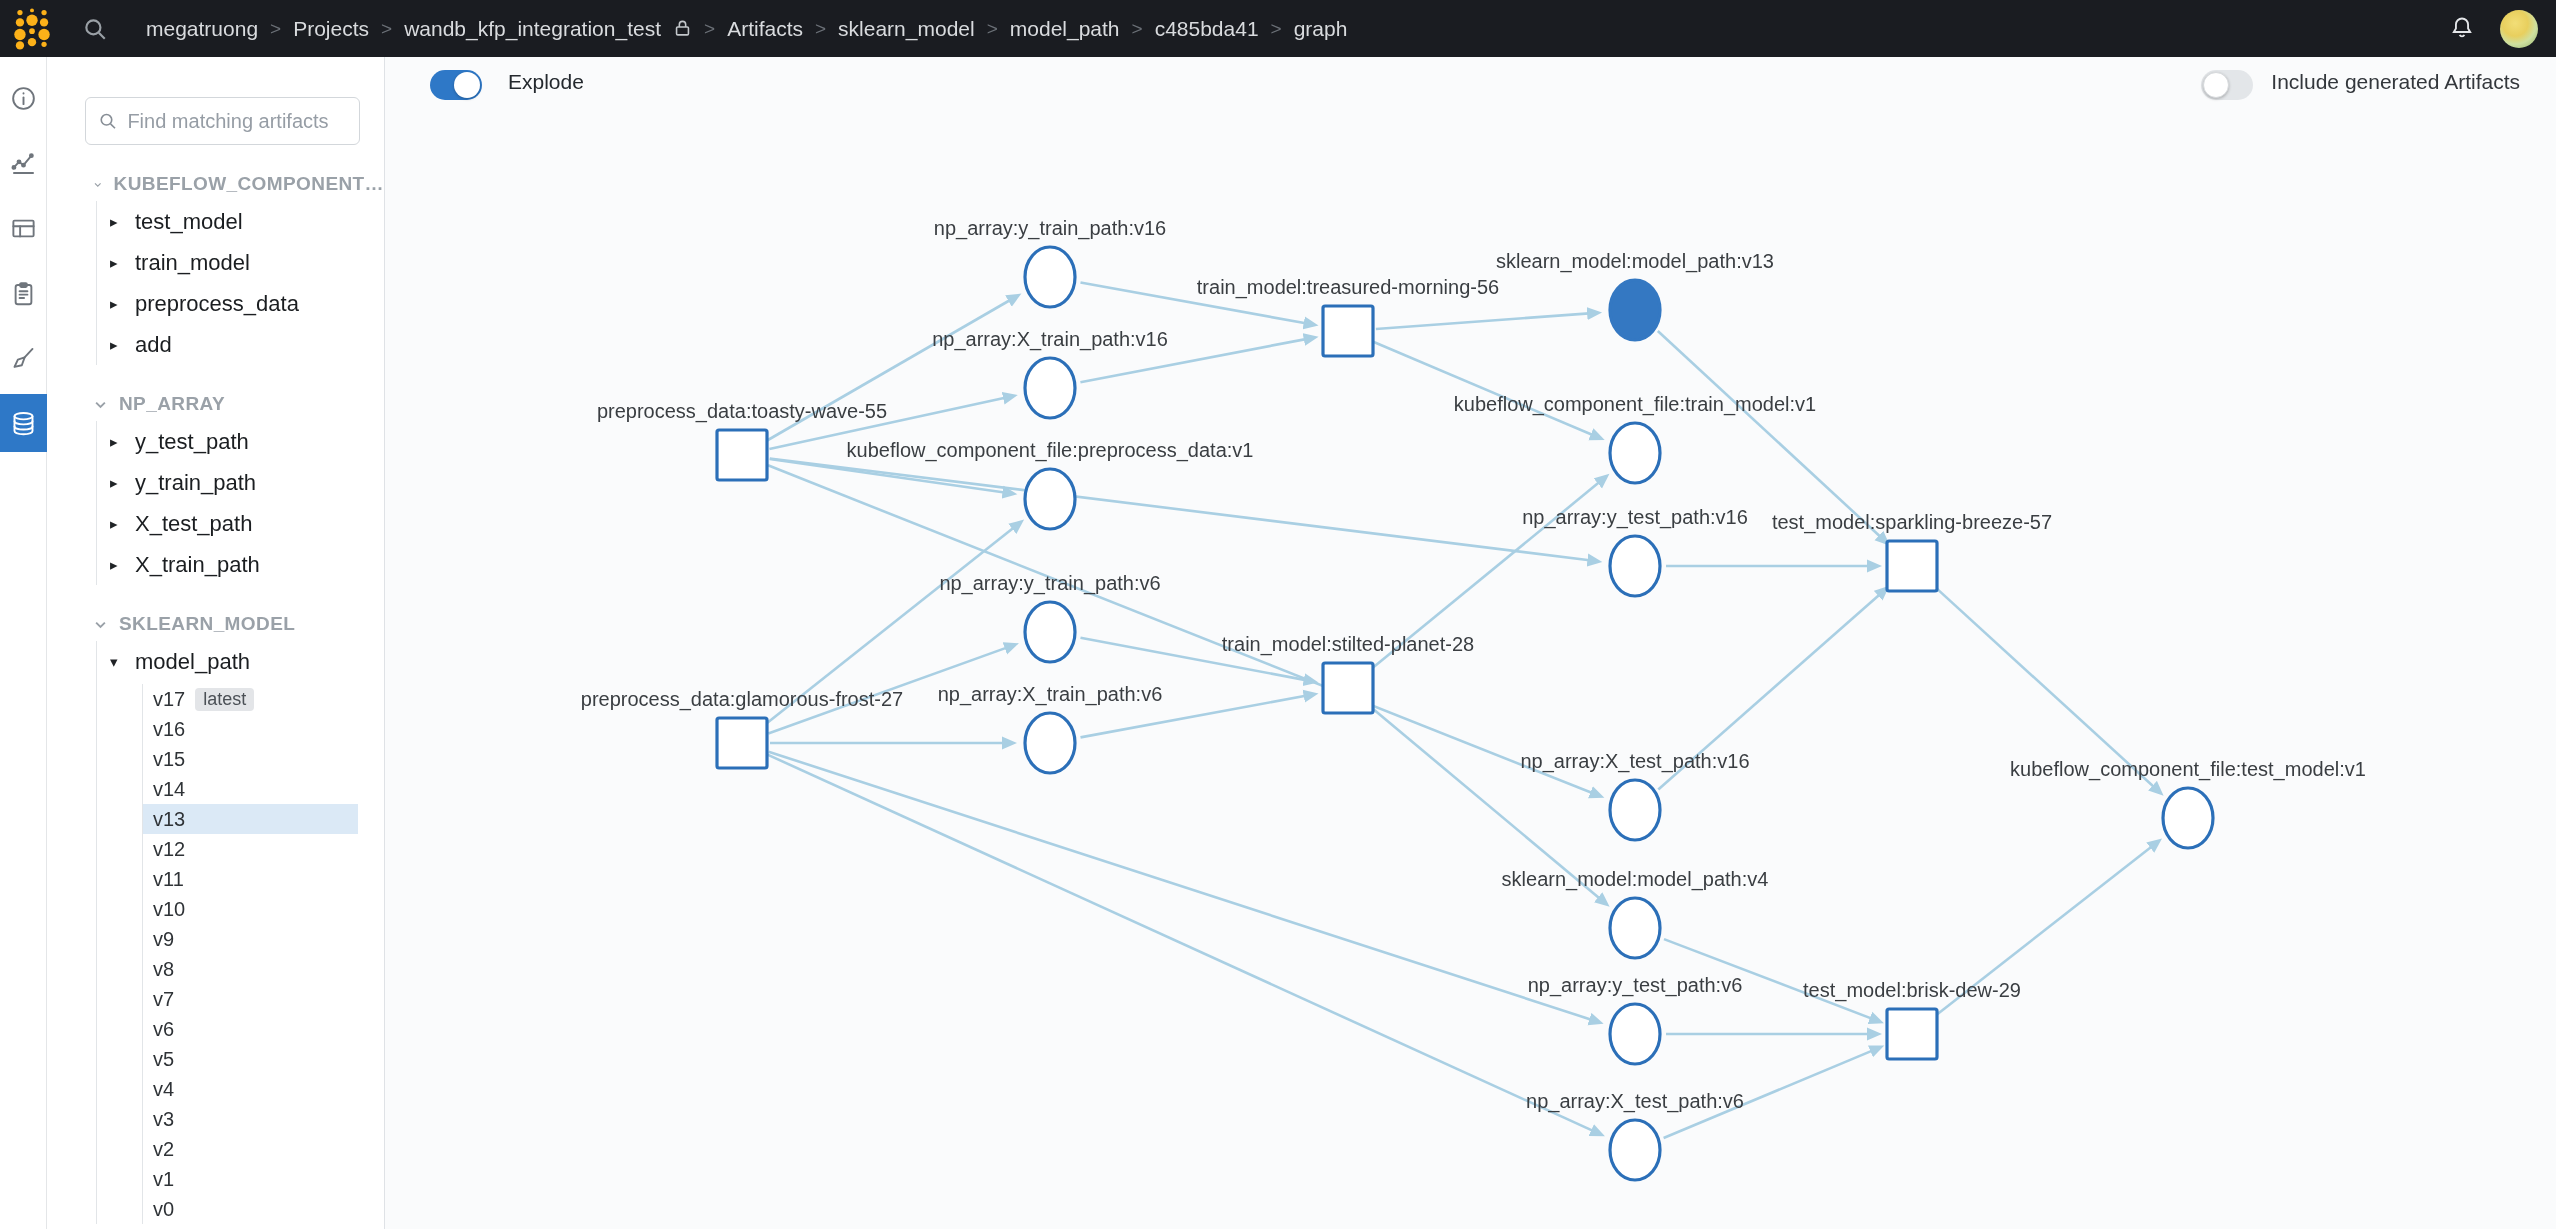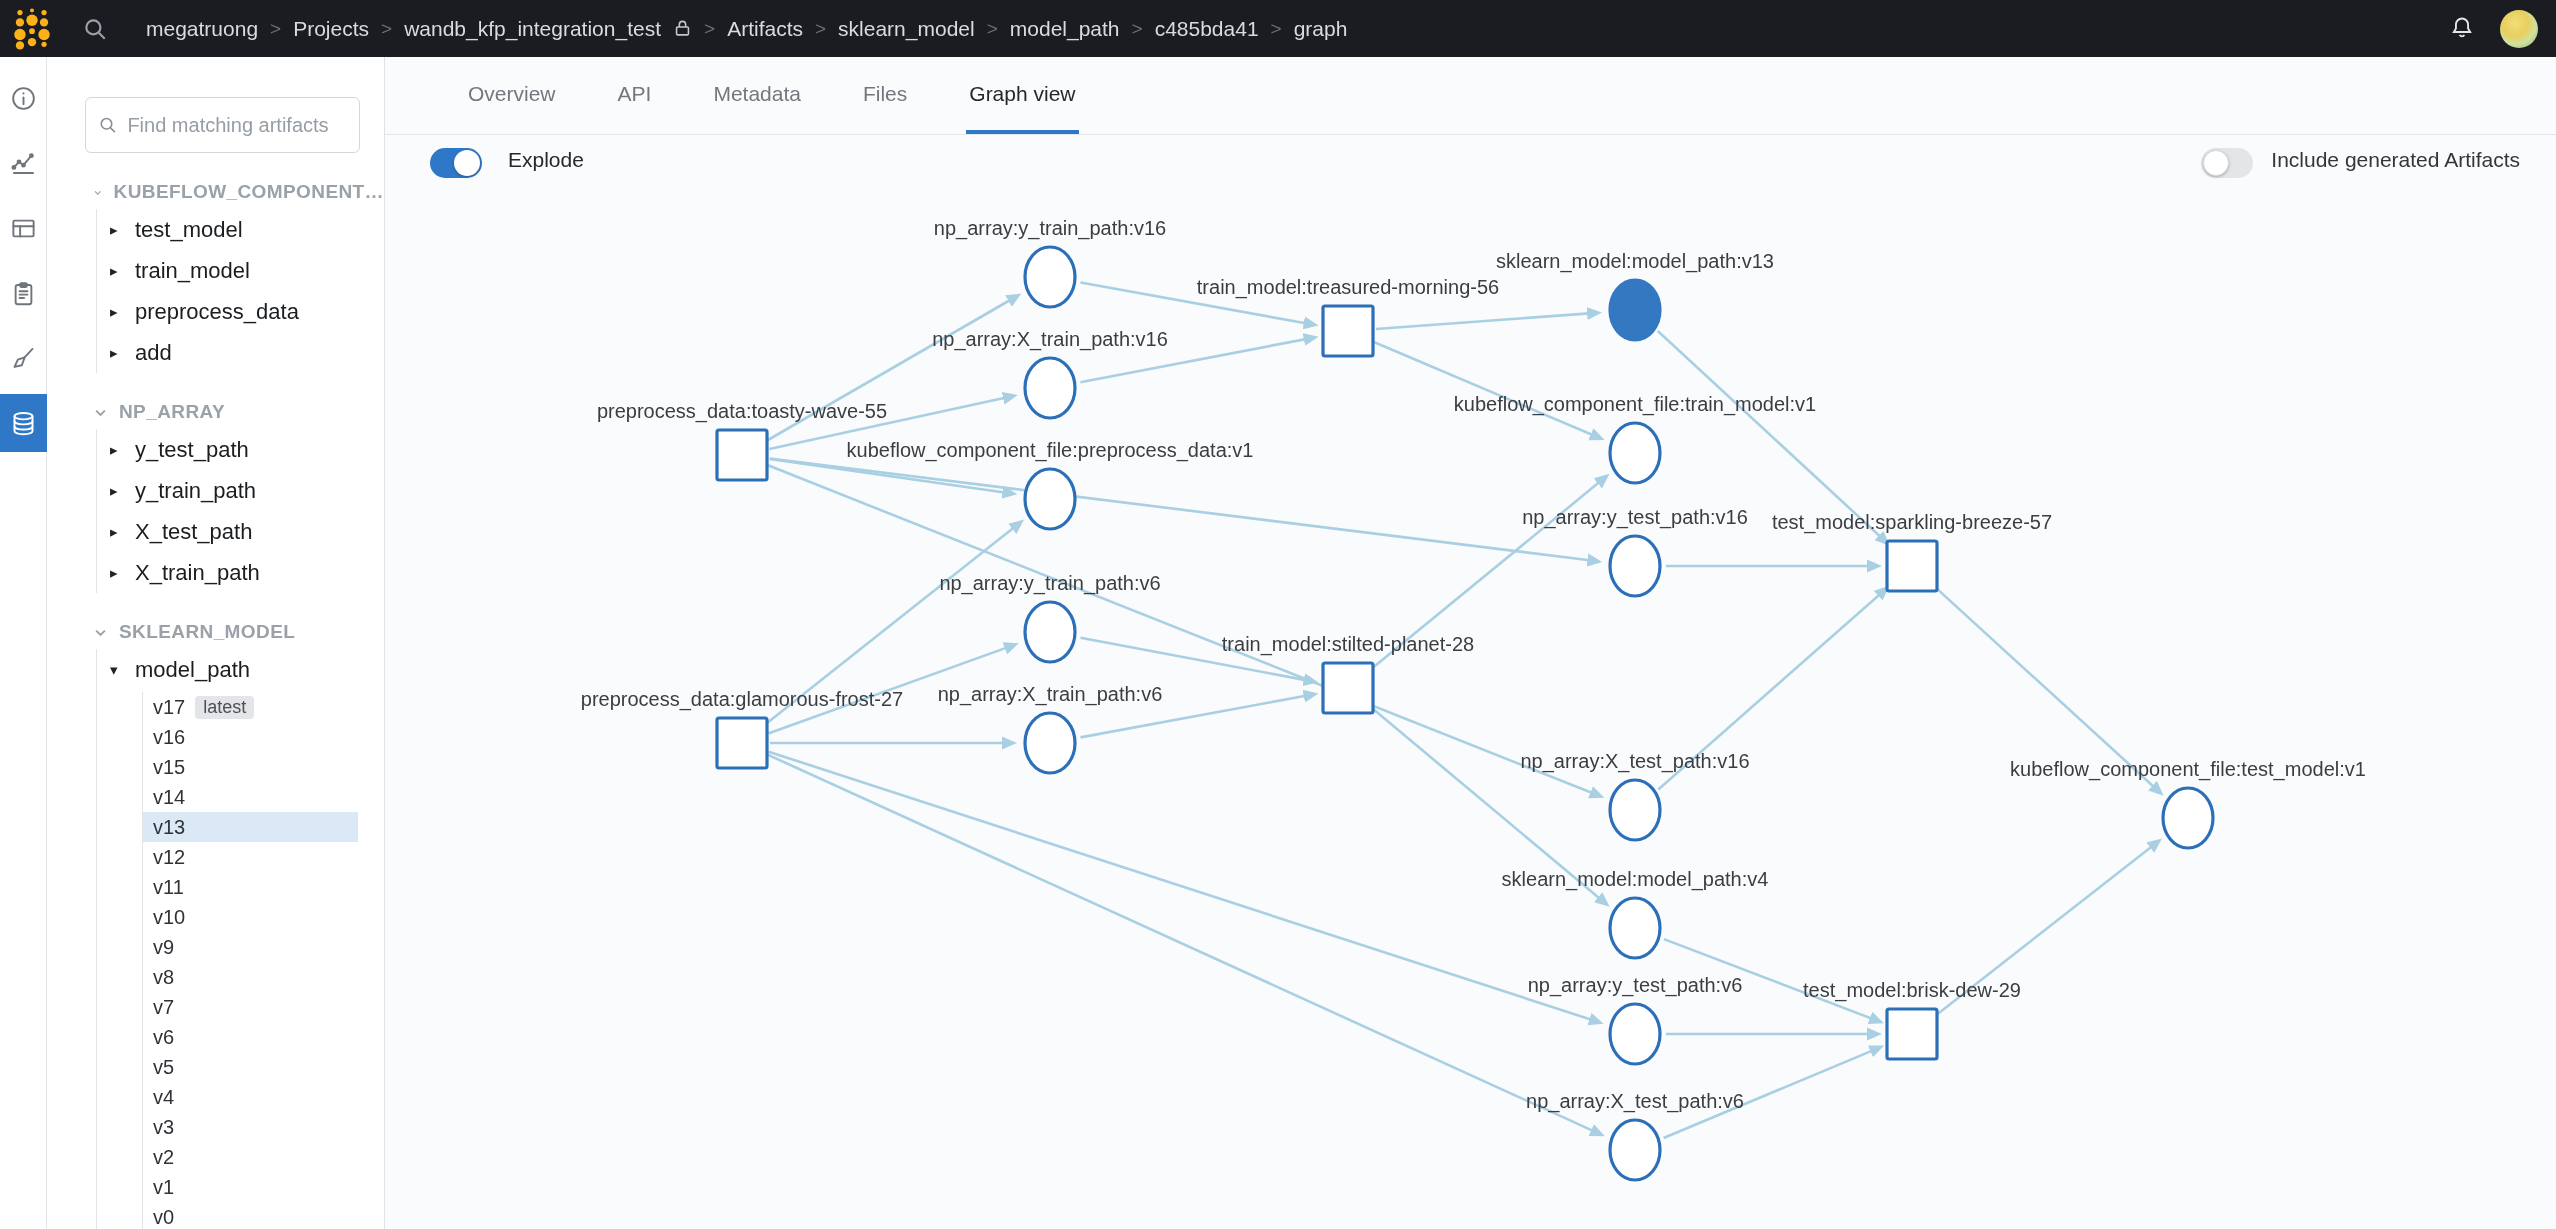--- a/index.html
+++ b/index.html
@@ -18,21 +18,21 @@
   .avatar { width:38px; height:38px; border-radius:50%; cursor:pointer;
             background: radial-gradient(circle at 40% 35%, #f2de77 0%, #e8cf5e 38%, #cfe0a0 62%, #8fae6b 100%); }
 
   
   .rail { position:absolute; z-index:2; left:0; top:57px; bottom:0; width:47px; background:#fff; border-right:1px solid #e4e6e8; padding-top:12px; }
   .rail-item { width:47px; height:58px; display:flex; align-items:center; justify-content:center; color:#6f757c; cursor:pointer; margin-bottom:7px; }
   .rail-item.active { background:#2e78c7; color:#fff; }
 
   
   .sidepanel { position:absolute; z-index:2; left:47px; top:57px; bottom:0; width:338px; background:#fff; border-right:1px solid #dfe2e6; overflow:hidden; }
-  .searchbox { margin:40px 0 0 38px; width:275px; height:56px; border:1.5px solid #d3d7db; border-radius:6px; display:flex; align-items:center; padding:0 12px; gap:10px; background:#fff; }
+  .searchbox { margin:40px 0 0 38px; width:275px; height:48px; border:1.5px solid #d3d7db; border-radius:6px; display:flex; align-items:center; padding:0 12px; gap:10px; background:#fff; }
   .searchbox input { border:none; outline:none; width:100%; font-size:20px; color:#33373c; font-family:"Liberation Sans",sans-serif; background:transparent; }
   .searchbox input::placeholder { color:#969da5; }
   .tsection { margin-top:28px; }
   .sec-h { display:flex; align-items:center; gap:11px; padding-left:46px; color:#9aa1a8; font-size:19px; font-weight:700; letter-spacing:.4px; cursor:pointer; white-space:nowrap; }
   .sec-items { margin-left:49px; border-left:1px solid #e2e5e8; margin-top:6px; padding-left:13px; }
   .titem { display:flex; align-items:center; gap:13px; height:41px; font-size:22px; color:#1b1e21; cursor:pointer; }
   .tri { font-size:15px; color:#202326; width:12px; }
   .vers { margin-left:32px; border-left:1px solid #e2e5e8; margin-top:2px; }
   .vrow { display:flex; align-items:center; gap:10px; height:30px; font-size:20px; color:#2f3337; padding-left:10px; margin-right:26px; cursor:pointer; }
   .vrow.sel { background:#dbe9f6; }
@@ -413,27 +413,20 @@
               <div class="vrow">
                 <span>v0</span>
               </div>
             </div>
           </div>
         </div>
       </div>
   </div>
 
   <div class="main">
-    <div class="tabbar" id="tabbar">
-        <div class="tab">Overview</div>
-        <div class="tab">API</div>
-        <div class="tab">Metadata</div>
-        <div class="tab">Files</div>
-        <div class="tab active">Graph view</div>
-      </div>
     <div class="controls">
       <div class="ctl-left">
         <div class="toggle on">
             <div class="knob"></div>
           </div>
         <div class="ctl-label">Explode</div>
       </div>
       <div class="ctl-right">
         <div class="toggle off">
             <div class="knob"></div>

